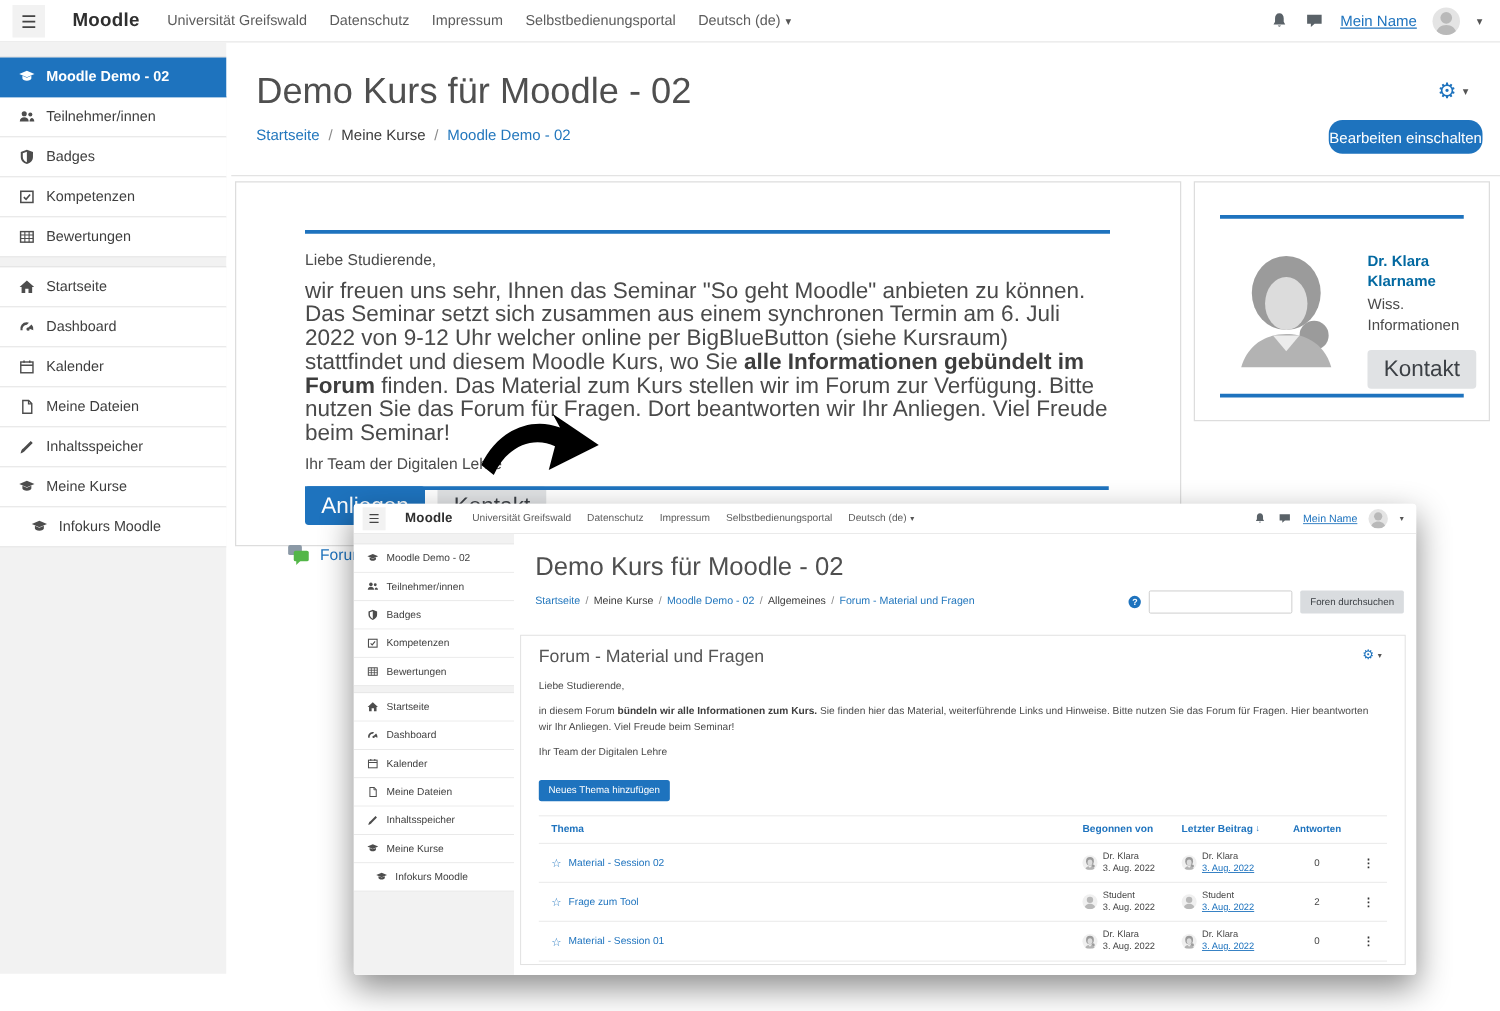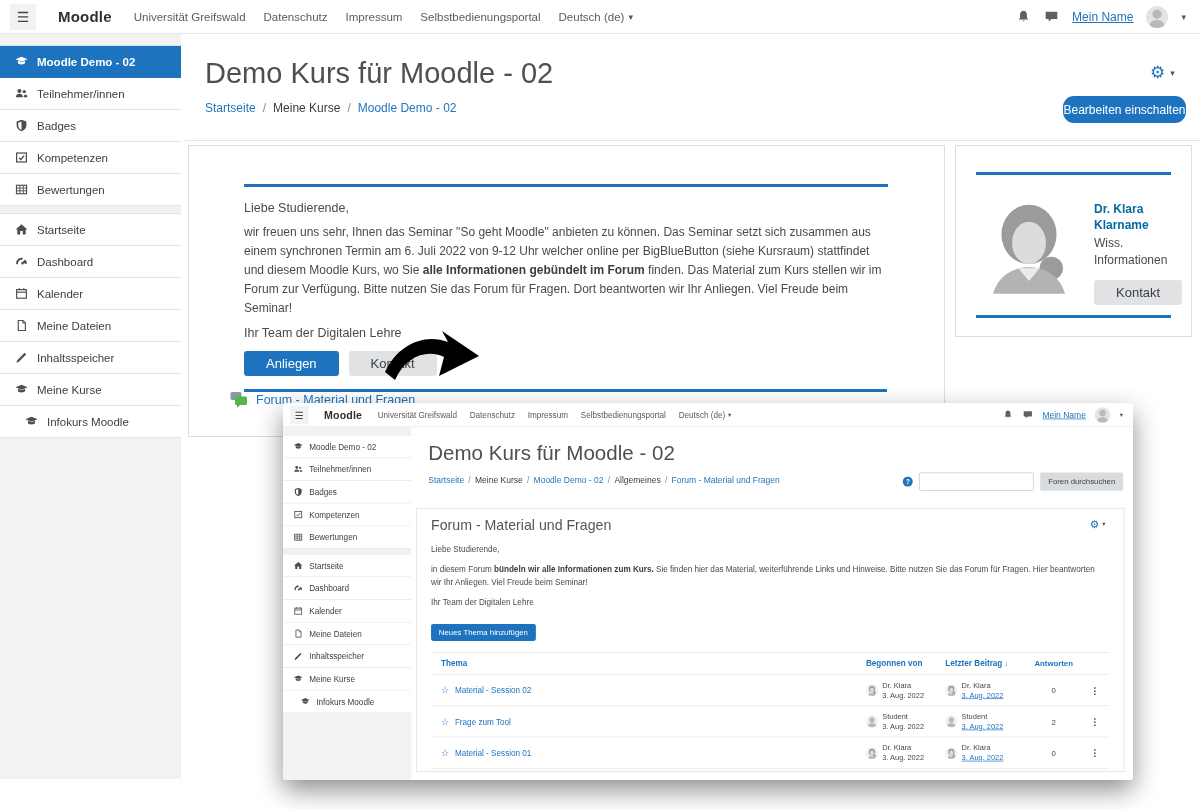--- a/index.html
+++ b/index.html
@@ -43,25 +43,25 @@
   .edit-btn { position:absolute; left:1063px; top:96px; width:123px; height:27px; background:#1e73be; color:#fff;
               border:none; border-radius:11px; font-size:12px; font-family:inherit; cursor:pointer; }
   .header-divider { position:absolute; left:185px; top:140px; width:1015px; height:1px; background:#e3e3e3; }
 
   
   .main-card { position:absolute; left:188px; top:145px; width:757px; height:292px;
                background:#fff; border:1px solid #ddd; }
   .card-pad { padding:38px 56px 0 55px; position:relative; }
   .bluehr { height:3px; background:#1e73be; margin-bottom:14px; }
   .greeting { font-size:12.5px; margin-bottom:8px; }
-  .para { font-size:12px; line-height:19px; margin-bottom:8px; }
+  .para { font-size:18px; line-height:19px; margin-bottom:8px; }
   .para b { color:#3d3d3d; }
   .signature { font-size:12.5px; margin-bottom:11px; }
   .btn-row { display:flex; gap:10px; margin-bottom:15px; }
-  .btn { border:none; border-radius:3px; font-size:13px; padding:5px 22px; font-family:inherit; cursor:pointer; }
+  .btn { border:none; border-radius:3px; font-size:18px; padding:5px 13px; font-family:inherit; cursor:pointer; }
   .btn-primary { background:#1e73be; color:#fff; }
   .btn-secondary { background:#e0e2e4; color:#3c4045; }
   .forum-row { display:flex; align-items:center; gap:8px; margin-left:-14px; }
   .forum-row a { color:#1e73be; font-size:12.5px; text-decoration:none; }
   .bluehr-bottom { position:absolute; left:55px; right:57px; top:243px; height:3px; background:#1e73be; }
 
   
   .contact-card { position:absolute; left:955px; top:145px; width:237px; height:192px;
                   background:#fff; border:1px solid #ddd; }
   .cc-pad { padding:26px 20px 0; position:relative; height:100%; }

